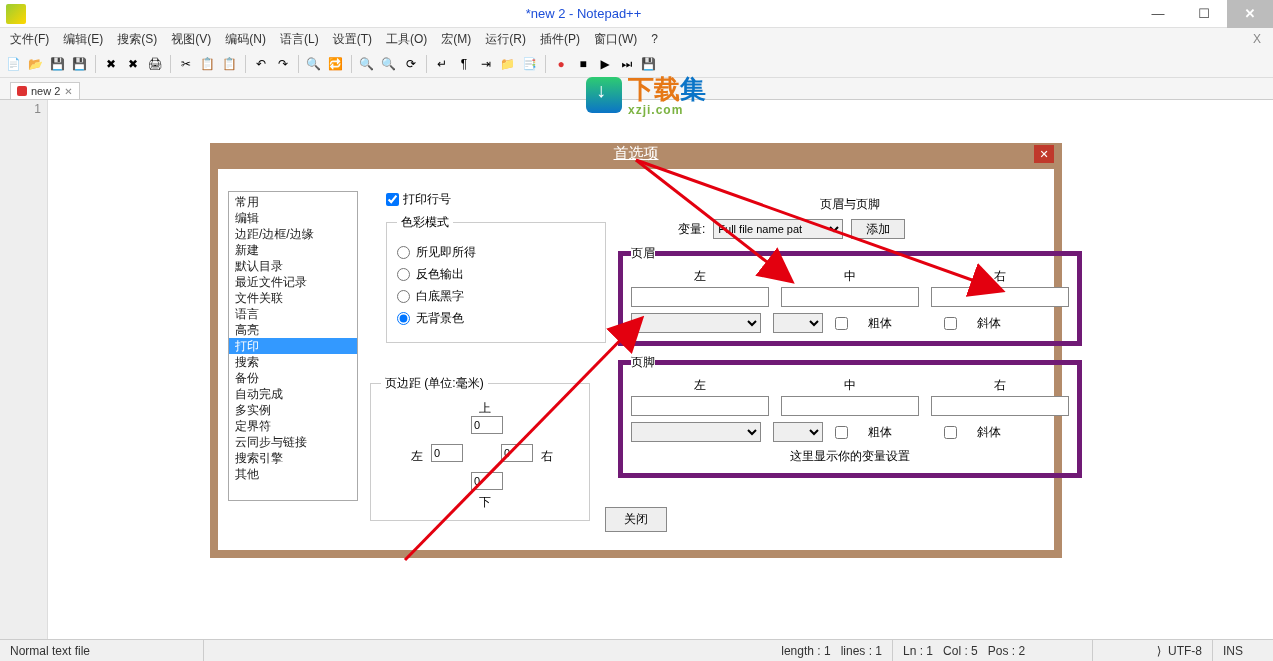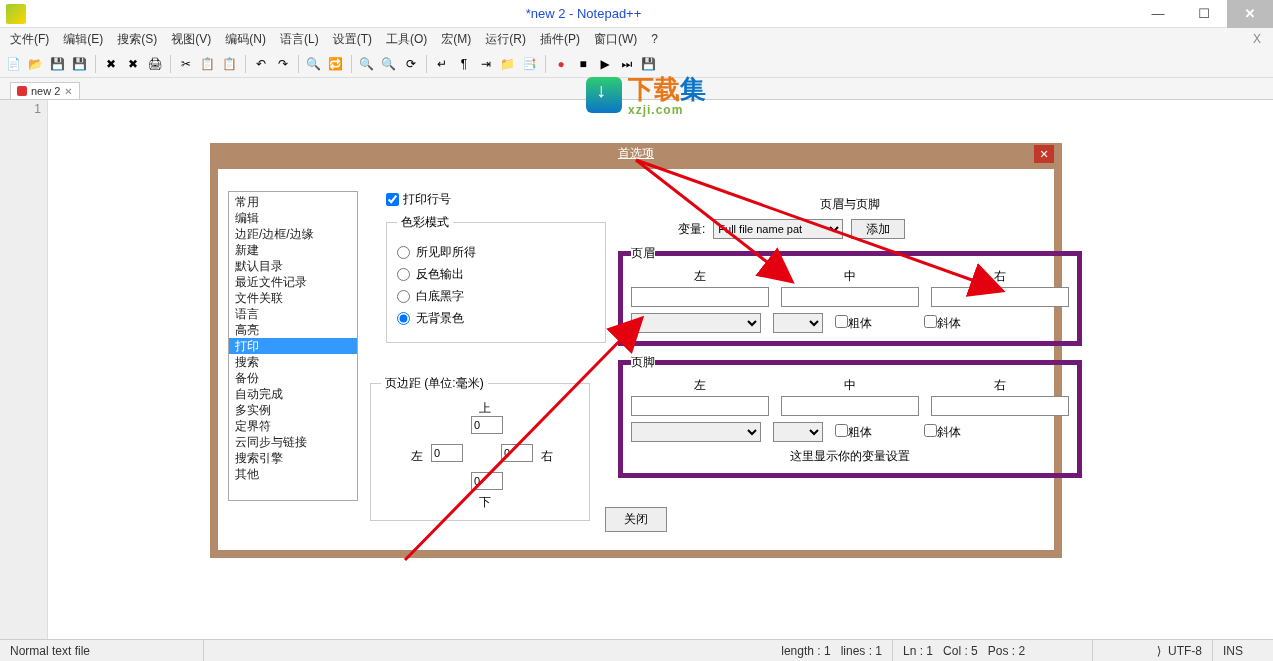--- a/index.html
+++ b/index.html
@@ -38,21 +38,21 @@
 
 .watermark{position:absolute; left:586px; top:72px; font-size:26px; font-weight:bold; display:flex; align-items:center; gap:6px; z-index:500;}
 .watermark .ico{width:36px;height:36px;background:linear-gradient(#2ecc71,#0b74c7);border-radius:6px;position:relative;}
 .watermark .ico:before{content:"↓";color:#fff;position:absolute;left:10px;top:2px;font-size:20px;}
 .watermark .txt .t1{color:#e67817;}
 .watermark .txt .t2{color:#0b74c7;}
 .watermark .sub{font-size:12px;color:#7cb342;margin-top:-4px;letter-spacing:1px;}
 
 
 .dialog{position:absolute; left:210px; top:143px; width:852px; height:415px; background:#fff; border:8px solid #b38b6a; z-index:100;}
-.dialog .dlg-title{height:24px; background:#b38b6a; color:#fff; text-align:center; line-height:16px; margin-top:-6px; font-size:12px;text-decoration:underline;}
+.dialog .dlg-title{height:24px; background:#b38b6a; color:#fff; text-align:center; line-height:16px; margin-top:-6px; font-size:15px;text-decoration:underline;}
 .dialog .dlg-close{position:absolute; right:0px; top:-6px; width:20px; height:18px; background:#c0392b; color:#fff; text-align:center; line-height:18px; font-size:11px;}
 
 .dlg-body{position:absolute; left:10px; top:40px; right:10px; bottom:10px;}
 .catlist{position:absolute; left:0; top:0; width:130px; height:310px; border:1px solid #aaa; padding:2px 0; overflow:hidden;}
 .catlist .ci{padding:0 6px; font-size:12px; color:#222; line-height:16px;}
 .catlist .ci.sel{background:#3399ff; color:#fff;}
 
 .opt-area{position:absolute; left:158px; top:0; width:220px;}
 .chk{display:flex; align-items:center; gap:4px; font-size:12px; margin-bottom:6px;}
 .chk input{width:13px;height:13px;}
@@ -71,21 +71,21 @@
 .varrow button{height:20px; padding:0 14px; font-size:12px; background:#eee; border:1px solid #888;}
 
 fieldset.hdr{border:5px solid #701a75; padding:6px 8px 8px; margin-bottom:8px;}
 fieldset.hdr legend{font-size:12px;}
 .cols{display:flex; gap:12px;}
 .col{flex:1; text-align:center;}
 .col .cl{font-size:12px; margin-bottom:2px;}
 .col input[type=text]{width:100%; height:20px; border:1px solid #888;}
 .row2{display:flex; gap:12px; margin-top:6px; align-items:center;}
 .row2 select{height:20px; border:1px solid #888;}
-.row2 .ck{display:flex; align-items:flex-start; gap:0; font-size:12px;}
+.row2 .ck{display:flex; align-items:center; gap:20px; font-size:12px;}
 .varhint{text-align:center; font-size:12px; margin-top:6px;}
 
 .dlg-bottom{position:absolute; left:0; right:0; bottom:8px; text-align:center;}
 .dlg-bottom button{padding:3px 18px; font-size:12px; background:#eee; border:1px solid #888;}
 
 
 .arrows{position:absolute; left:0; top:0; width:1273px; height:661px; pointer-events:none; z-index:200;}
 
 
 .statusbar{position:absolute; left:0; right:0; bottom:0; height:22px; background:#f0f0f0; border-top:1px solid #ccc; display:flex; align-items:center; font-size:12px; color:#333;}

